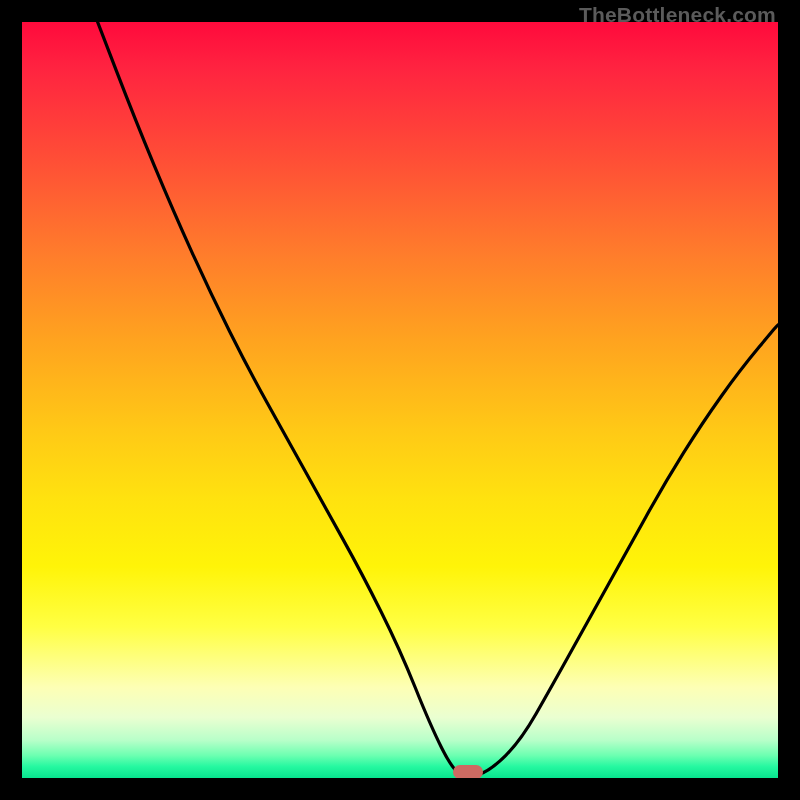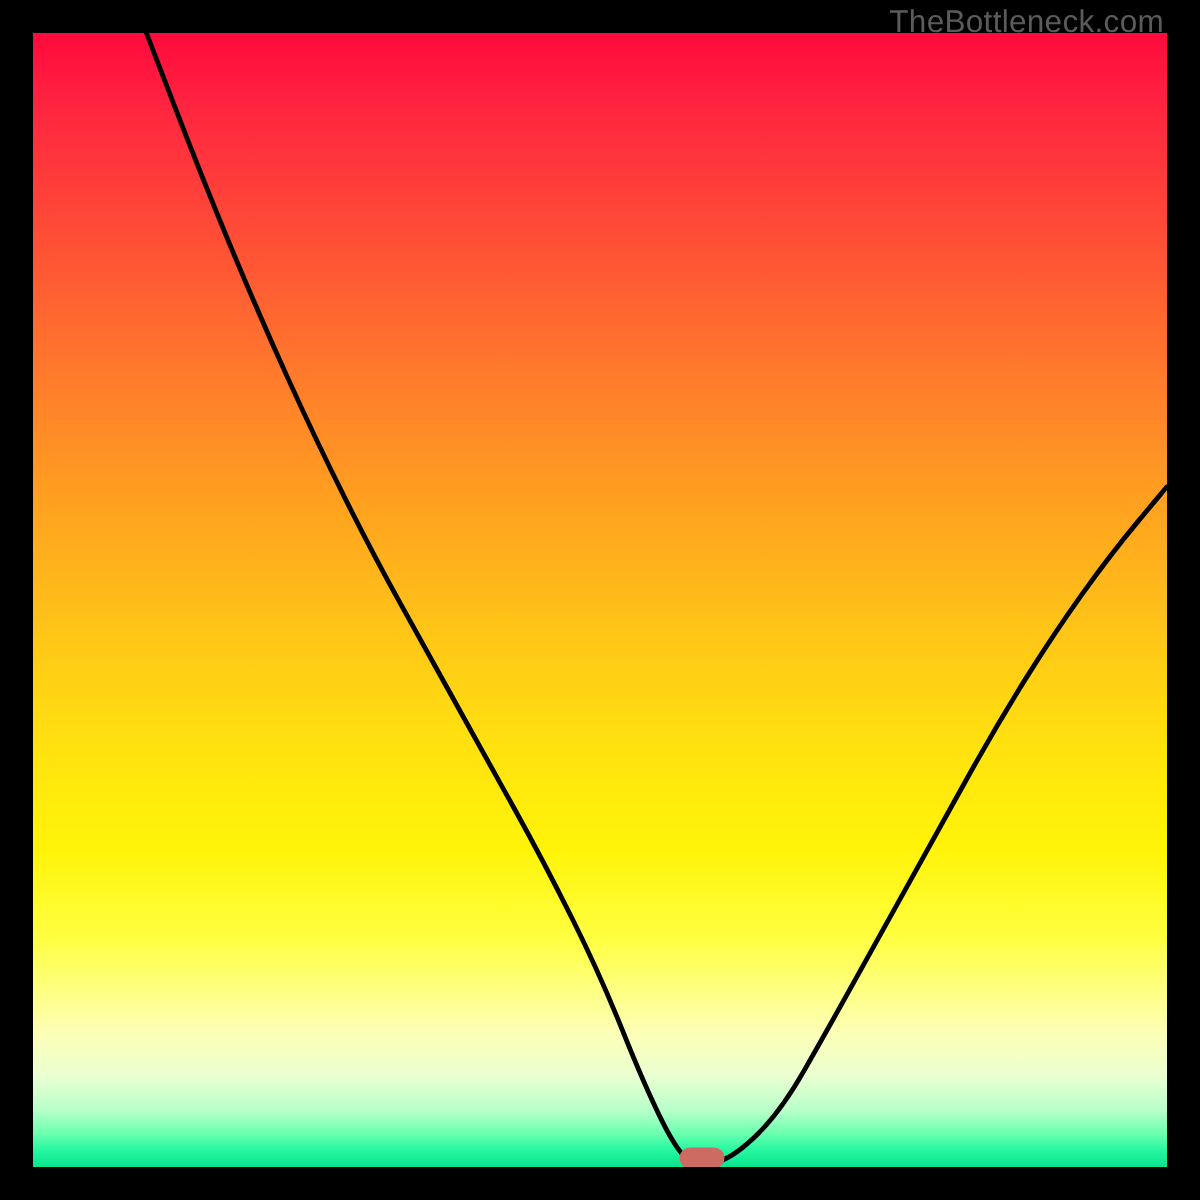--- a/index.html
+++ b/index.html
@@ -41,21 +41,21 @@
       #08e48e 100%
     );
     overflow: hidden;
   }
   .attribution {
     position: absolute;
     top: 3px;
     right: 24px;
     color: #5b5b5b;
     font-size: 21px;
-    font-weight: 400;
+    font-weight: 700;
     letter-spacing: 0.2px;
     z-index: 5;
   }
   svg.curve {
     position: absolute;
     left: 0;
     top: 0;
     width: 756px;
     height: 756px;
   }

